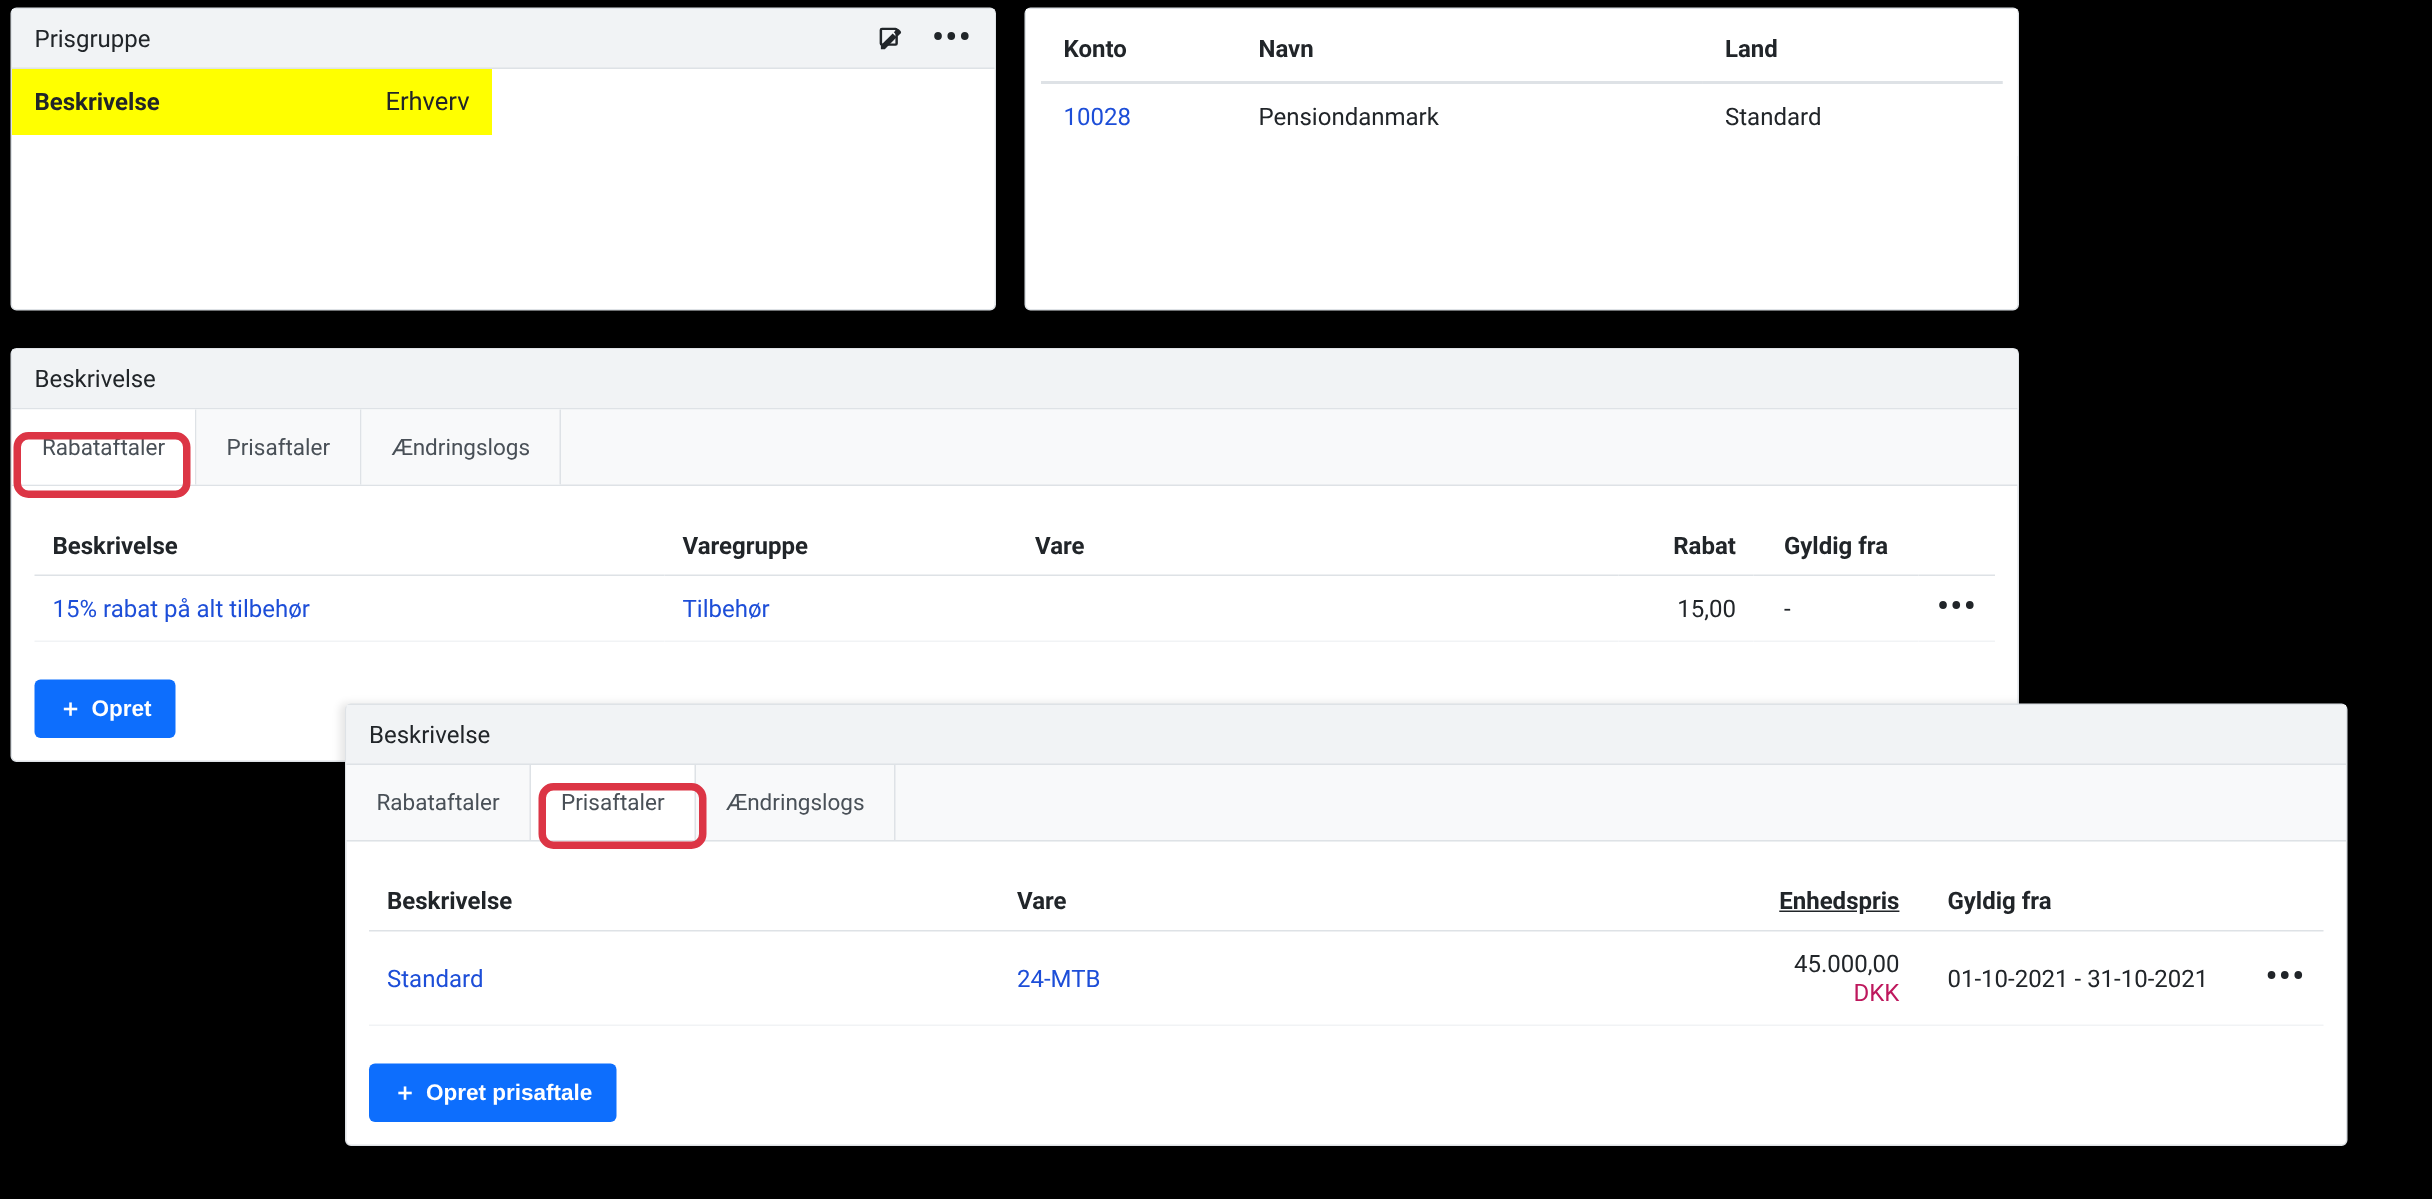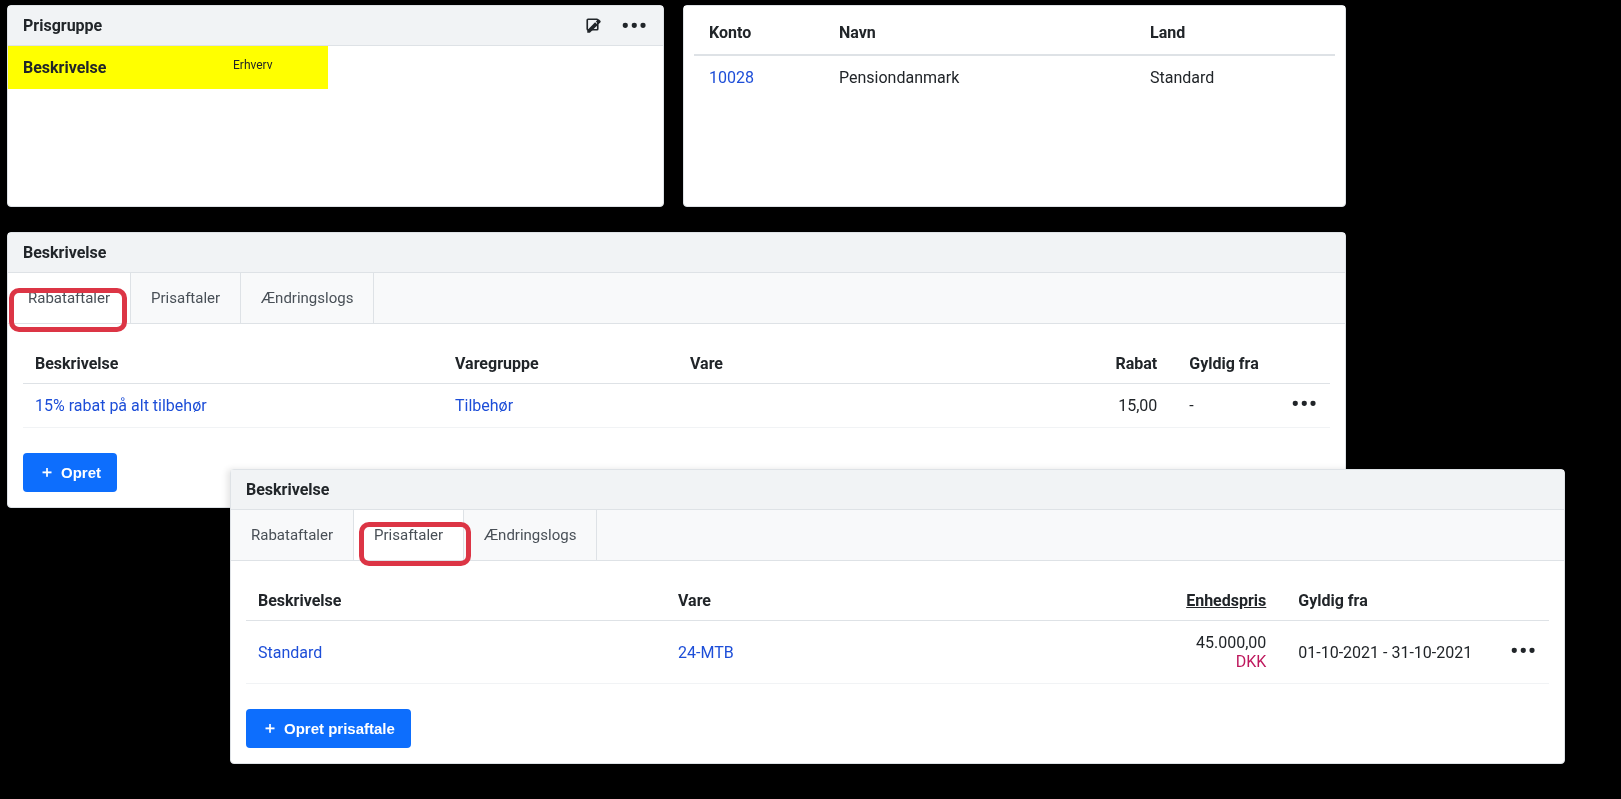--- a/index.html
+++ b/index.html
@@ -25,21 +25,21 @@
     .panel-header {
       background: #f1f3f5;
       padding: 10px 15px;
       border-bottom: 1px solid #dee2e6;
       display: flex;
       align-items: center;
       justify-content: space-between;
     }
     .panel-title {
       font-size: 16px;
-      font-weight: 700;
+      font-weight: 400;
       color: #212529;
     }
     .panel-actions {
       display: flex;
       align-items: center;
       gap: 18px;
     }
     .icon-btn {
       cursor: pointer;
       color: #212529;
@@ -67,21 +67,22 @@
       background: #ffff00;
       padding: 12px 15px;
       display: flex;
     }
     .highlight-label {
       font-weight: 700;
       width: 210px;
       font-size: 16px;
     }
     .highlight-value {
-      font-size: 12px;
+      font-size: 17px;
+      margin-left: 28px;
     }
 
     
     .table {
       width: 100%;
       border-collapse: collapse;
     }
     .table th {
       text-align: left;
       padding: 12px 15px;

